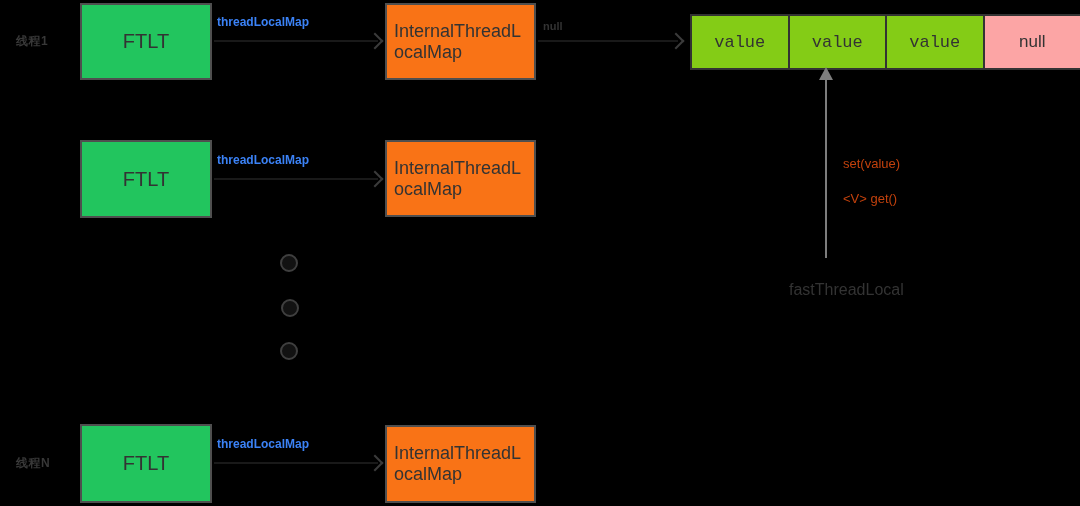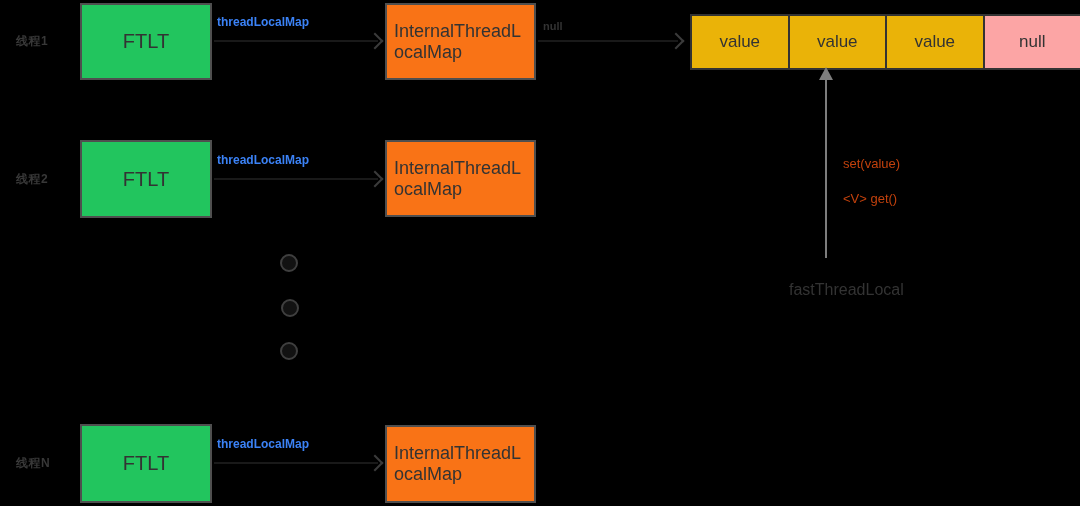--- a/index.html
+++ b/index.html
@@ -53,21 +53,21 @@
     border:2px solid #333;border-right:none;
     box-sizing:border-box;
   }
   .cell{
     flex:1 1 0;
     display:flex;align-items:center;justify-content:center;
     color:#333;font-size:17px;
     border-left:2px solid #333;
   }
   .cell:first-child{border-left:none;}
-  .cell.filled{background:#eab308;}
+  .cell.filled{background:#84cc16;font-family:Liberation Mono, monospace;}
   .cell.empty{background:#fca5a5;}
 
   .dot{
     position:absolute;width:14px;height:14px;border-radius:50%;
     background:#121212;border:2px solid #3f3f3f;
   }
 
   .v-arrow-line{
     position:absolute;left:825px;top:79px;width:2px;height:179px;
     background:#7d7d7d;
@@ -105,21 +105,20 @@
   <div class="conn" style="left:538px;top:40px;width:140px;"></div>
   <div class="chev" style="left:670px;top:35px;"></div>
 
   <div class="array-row">
     <div class="cell filled">value</div>
     <div class="cell filled">value</div>
     <div class="cell filled">value</div>
     <div class="cell empty">null</div>
   </div>
 
-  <div class="thread-label" style="top:140px;height:78px;">线程2</div>
   <div class="ftlt-box" style="top:140px;height:78px;">FTLT</div>
   <div class="ref-label" style="top:153px;">threadLocalMap</div>
   <div class="conn" style="left:214px;top:178px;width:164px;"></div>
   <div class="chev" style="left:369px;top:173px;"></div>
   <div class="map-box" style="top:140px;height:77px;">
     <span>InternalThreadL</span>
     <span>ocalMap</span>
   </div>
 
   <div class="dot" style="left:280px;top:254px;"></div>

